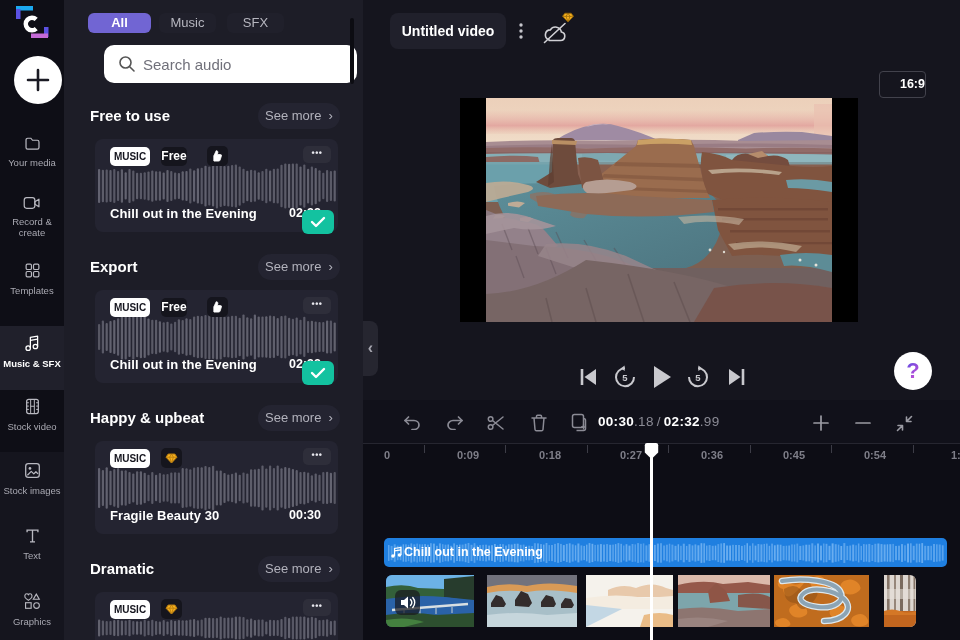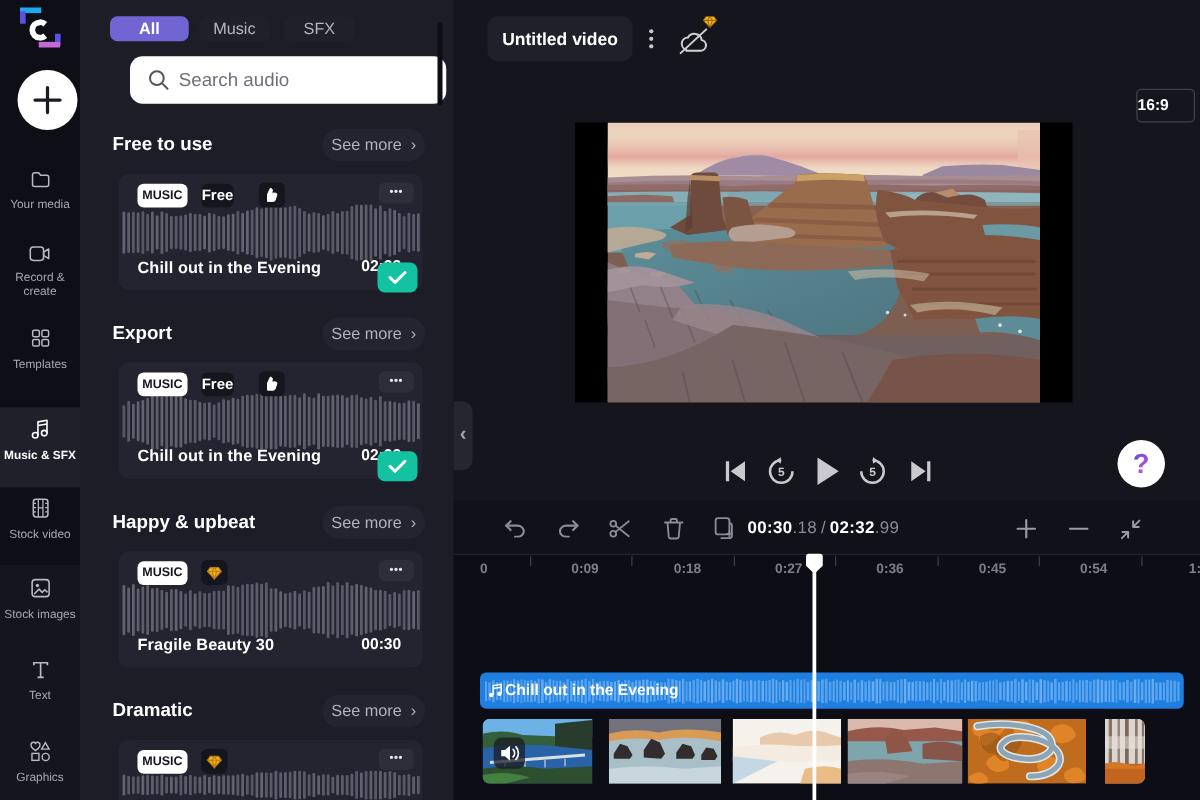--- a/index.html
+++ b/index.html
@@ -36,21 +36,21 @@
 .check { position:absolute; right:4px; bottom:-2px; width:32px; height:24px; background:#13c2a0; border-radius:6px; }
 
 #main { position:absolute; left:363px; top:0; width:597px; height:640px; background:#15151e; }
 #titlebox { position:absolute; left:27px; top:13px; width:116px; height:36px; background:#20202b; border-radius:8px;
   color:#fff; font-size:14px; font-weight:bold; line-height:36px; text-align:center; }
 #upgrade { position:absolute; left:351px; top:12px; width:122px; height:38px; background:#24242e; border-radius:19px; }
 #upgrade span { position:absolute; left:40px; top:10px; color:#fff; font-size:15px; font-weight:bold; }
 #export { position:absolute; left:482px; top:12px; width:96px; height:38px; background:#7f6ae0; border-radius:19px; }
 #export span { position:absolute; left:37px; top:10px; color:#fff; font-size:15px; font-weight:bold; }
 #ratio { position:absolute; left:516px; top:71px; width:47px; height:27px; border:1px solid #42424c; border-radius:4px;
-  color:#fff; font-size:12.5px; font-weight:bold; line-height:25px; text-align:left;margin-left:30px; }
+  color:#fff; font-size:12.5px; font-weight:bold; line-height:25px; text-align:right; }
 #frame { position:absolute; left:97px; top:98px; width:398px; height:224px; background:#000; }
 #scene { position:absolute; left:26px; top:0; width:346px; height:224px; }
 #help { position:absolute; left:531px; top:352px; width:38px; height:38px; background:#fff; border-radius:50%;
   text-align:center; }
 #help span { font-size:22px; font-weight:bold; line-height:38px;
   background:linear-gradient(135deg,#6b4be0 20%,#c94fd6 80%); -webkit-background-clip:text; background-clip:text; color:transparent; }
 #collapse { position:absolute; left:0px; top:321px; width:15px; height:55px; background:#262630;
   border-radius:0 8px 8px 0; color:#a6a6af; font-size:16px; font-weight:bold; line-height:54px; text-align:center; }
 
 #ttool { position:absolute; left:0; top:400px; width:597px; height:43px; background:#11111a; }

